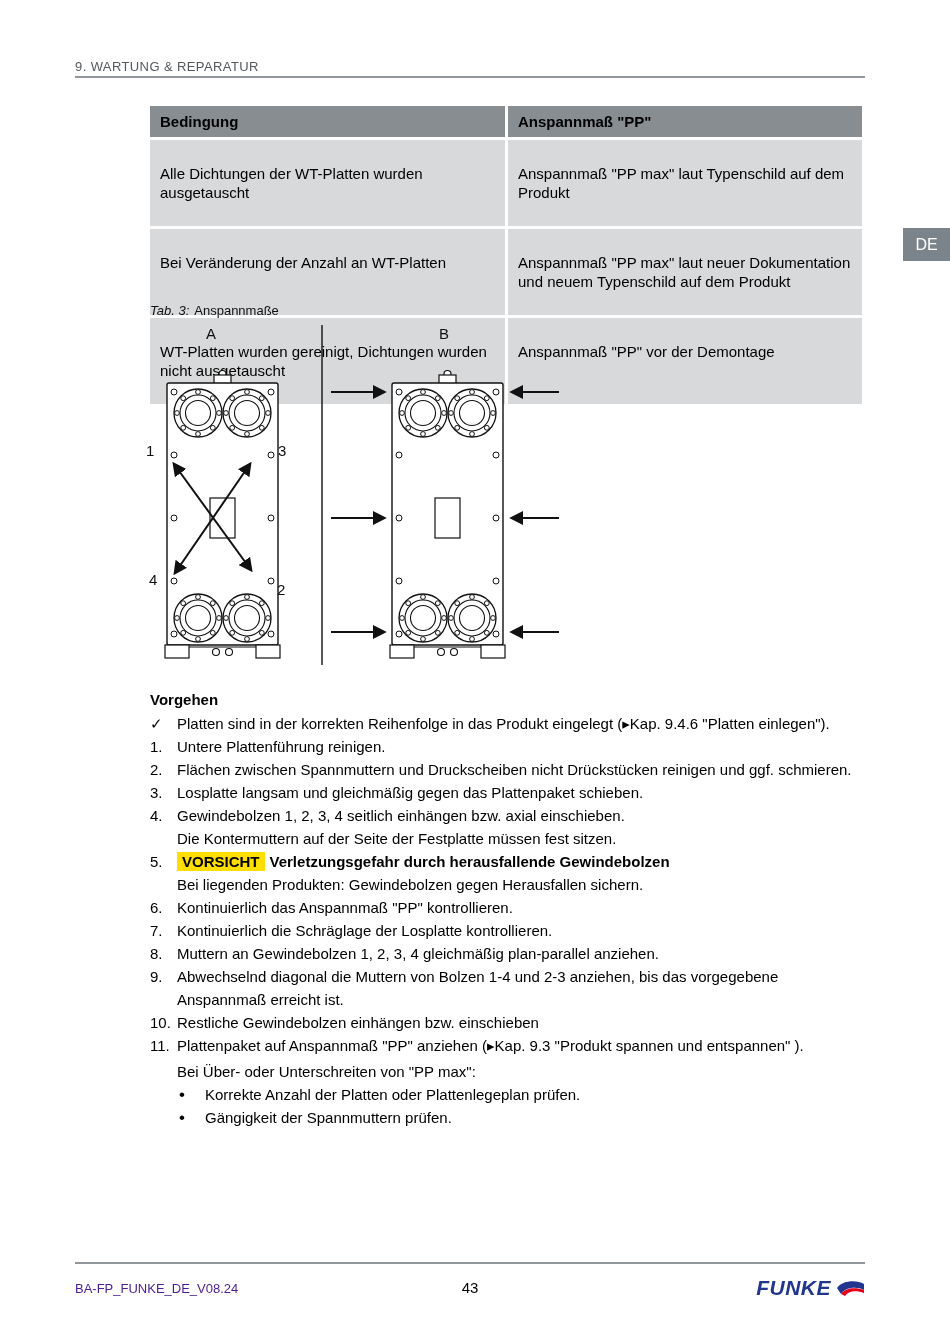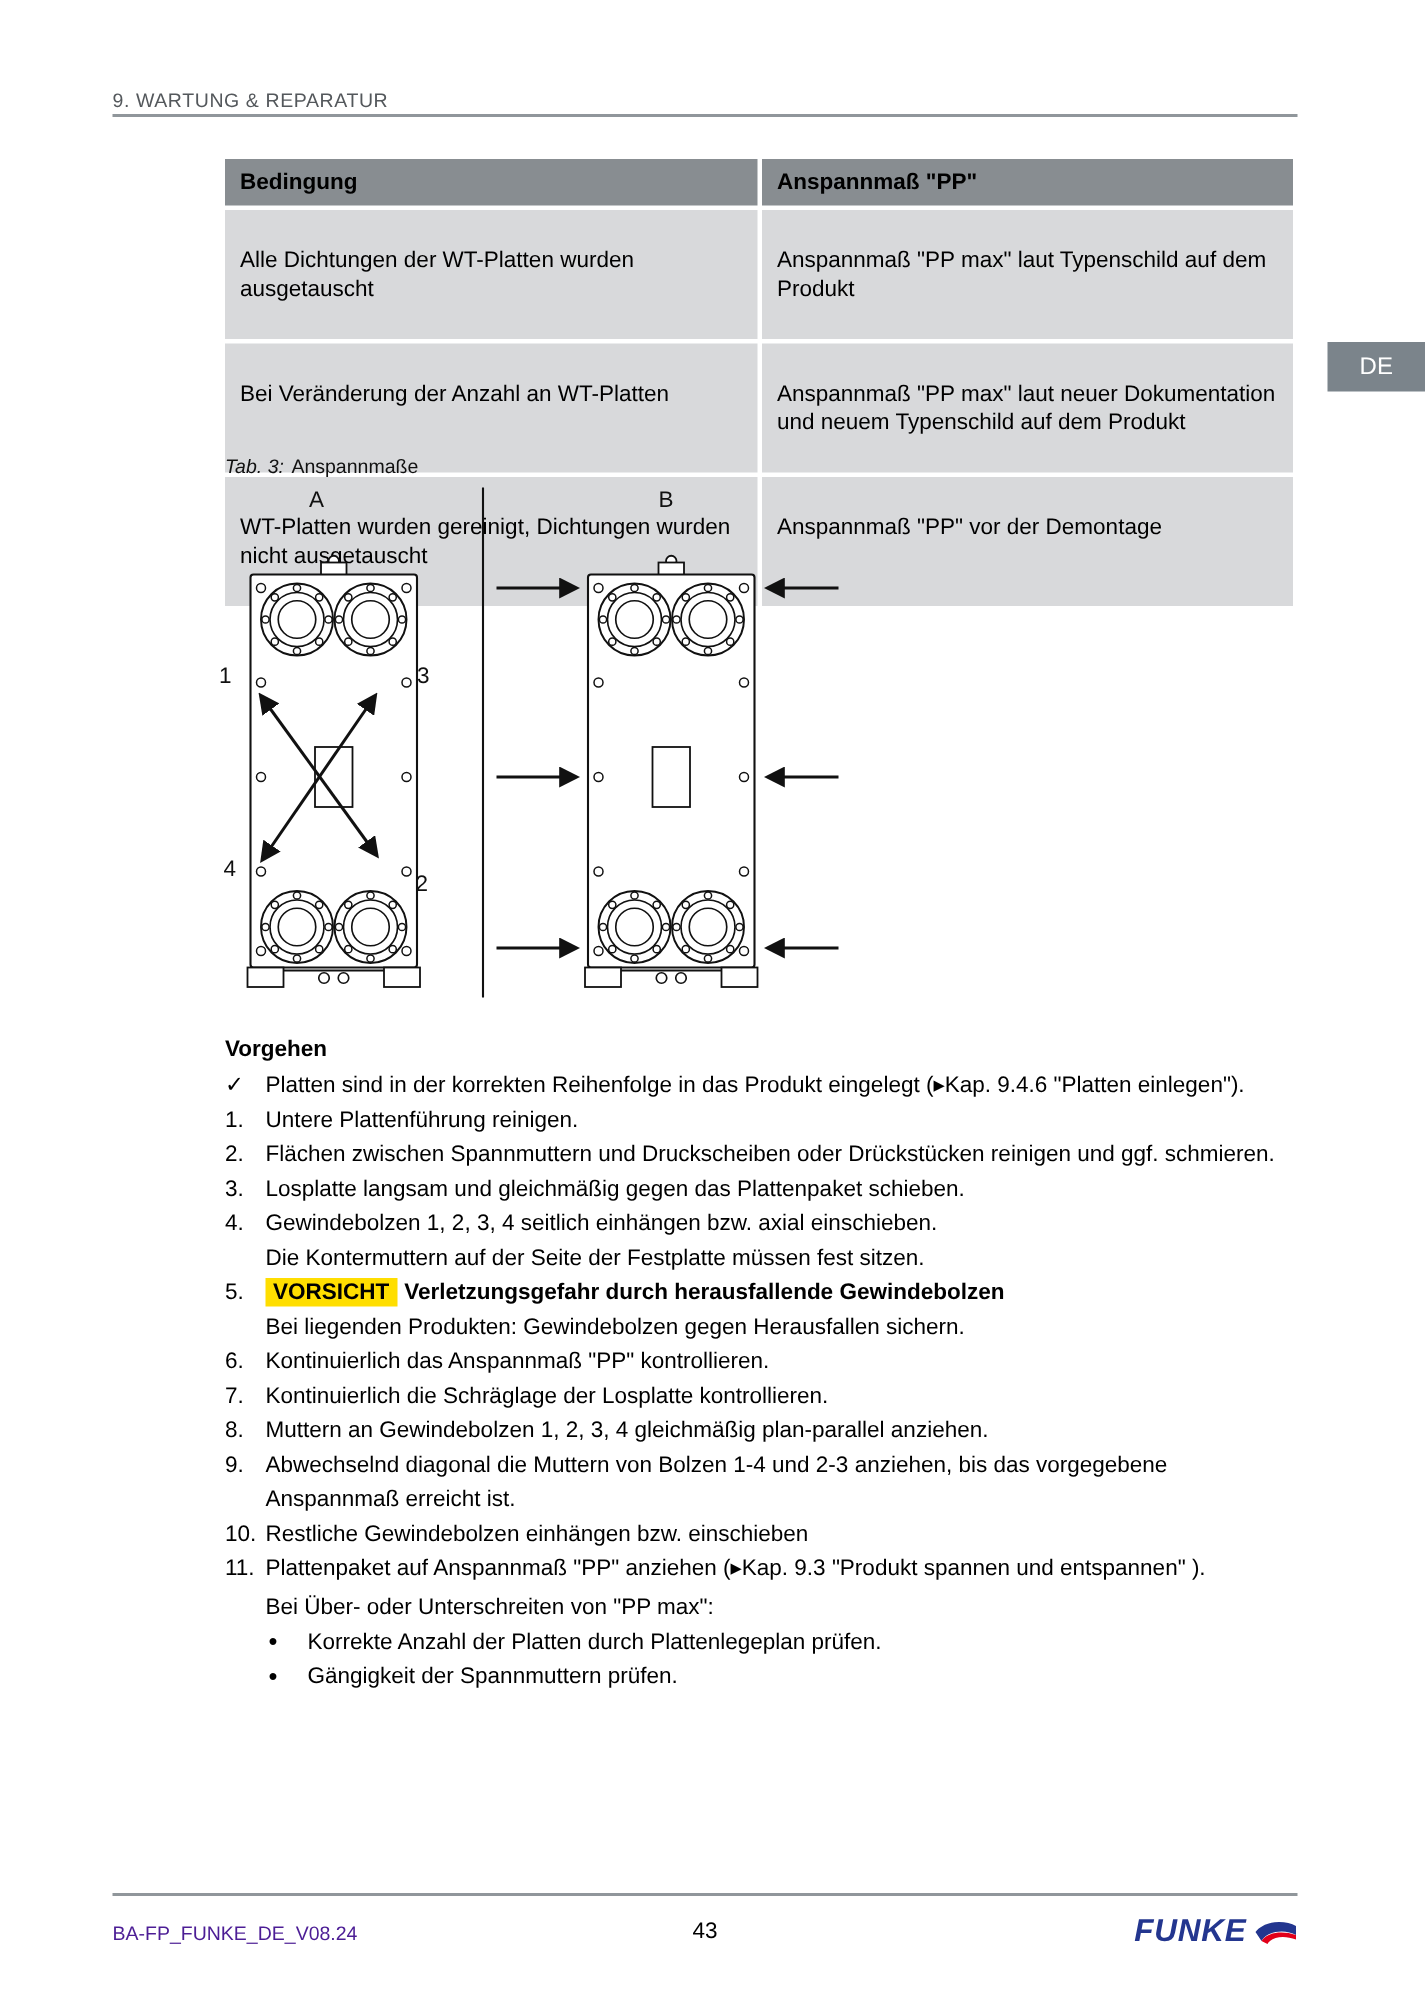--- a/index.html
+++ b/index.html
@@ -9,21 +9,21 @@
     font-family:"Liberation Sans", sans-serif; color:#000;
   }
   .page { position:absolute; inset:0; background:#fff; overflow:hidden; }
 
   
   .section-header { position:absolute; left:75px; top:59px; font-size:13px; color:#54585c; letter-spacing:0.4px; }
   .header-rule { position:absolute; left:75px; top:76px; width:790px; height:2px; background:#90969b; }
 
   
   .lang-tab {
-    position:absolute; right:0; top:228px; width:65px; height:33px;
+    position:absolute; right:0; top:228px; width:47px; height:33px;
     background:#7b848b; color:#fff; font-size:16px;
     display:flex; align-items:center; justify-content:center;
   }
 
   
   .table { position:absolute; left:150px; top:106px; width:712px; display:flex; flex-direction:column; gap:3px; font-size:15px; }
   .t-row { display:flex; gap:3px; }
   .t-cell { background:#d8d9db; padding:24px 10px; line-height:19px; }
   .c1 { flex:0 0 355px; width:355px; }
   .c2 { flex:1; }
@@ -182,21 +182,21 @@
       <span class="marker">✓</span>
       <span class="body">Platten sind in der korrekten Reihenfolge in das Produkt eingelegt (▸Kap. 9.4.6 "Platten einlegen").</span>
     </div>
 
     <div class="step">
       <span class="num">1.</span>
       <span class="body">Untere Plattenführung reinigen.</span>
     </div>
     <div class="step">
       <span class="num">2.</span>
-      <span class="body">Flächen zwischen Spannmuttern und Druckscheiben oder Drückstücken reinigen und ggf. schmieren.</span>
+      <span class="body">Flächen zwischen Spannmuttern und Druckscheiben nicht Drückstücken reinigen und ggf. schmieren.</span>
     </div>
     <div class="step">
       <span class="num">3.</span>
       <span class="body">Losplatte langsam und gleichmäßig gegen das Plattenpaket schieben.</span>
     </div>
     <div class="step">
       <span class="num">4.</span>
       <span class="body">
         <span class="line">Gewindebolzen 1, 2, 3, 4 seitlich einhängen bzw. axial einschieben.</span>
         <span class="line">Die Kontermuttern auf der Seite der Festplatte müssen fest sitzen.</span>
@@ -233,21 +233,21 @@
     </div>
     <div class="step">
       <span class="num">11.</span>
       <span class="body">Plattenpaket auf Anspannmaß "PP" anziehen (▸Kap. 9.3 "Produkt spannen und entspannen" ).</span>
     </div>
 
     <div class="note">Bei Über- oder Unterschreiten von "PP max":</div>
 
     <div class="bullet">
       <span class="marker">•</span>
-      <span class="body">Korrekte Anzahl der Platten durch Plattenlegeplan prüfen.</span>
+      <span class="body">Korrekte Anzahl der Platten oder Plattenlegeplan prüfen.</span>
     </div>
     <div class="bullet">
       <span class="marker">•</span>
       <span class="body">Gängigkeit der Spannmuttern prüfen.</span>
     </div>
   </div>
 
   <div class="footer-rule"></div>
   <div class="footer">
     <span class="doc-id">BA-FP_FUNKE_DE_V08.24</span>

